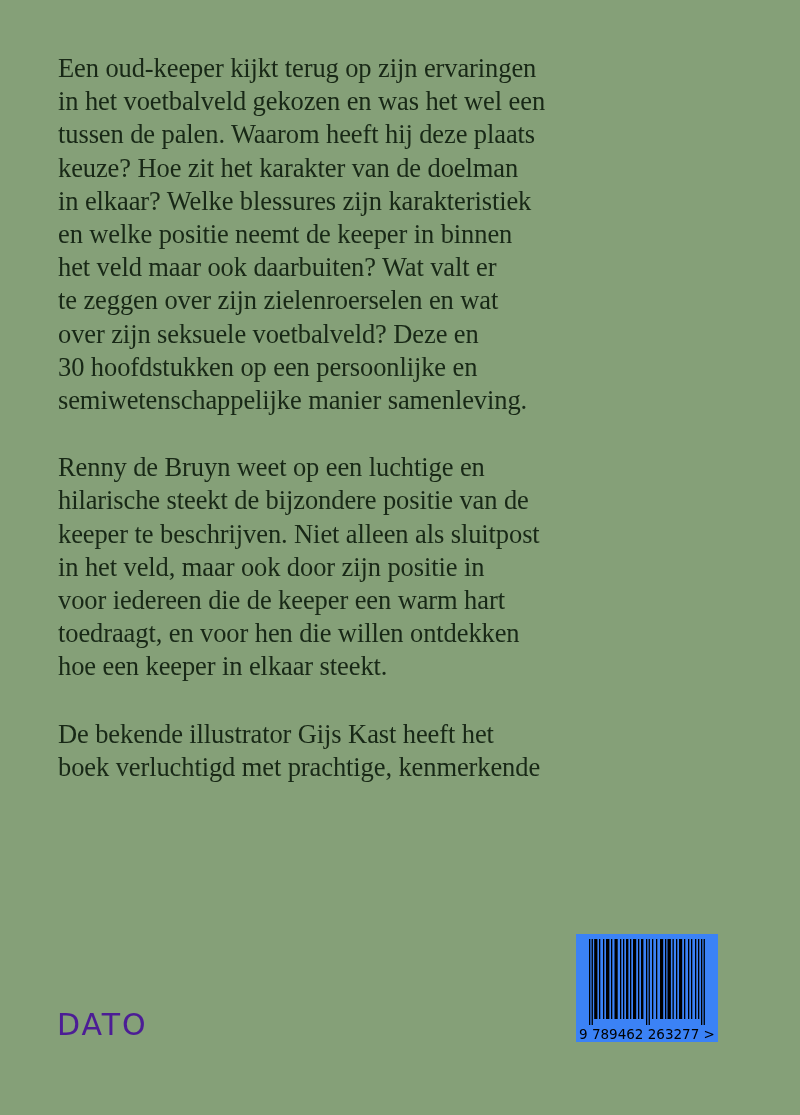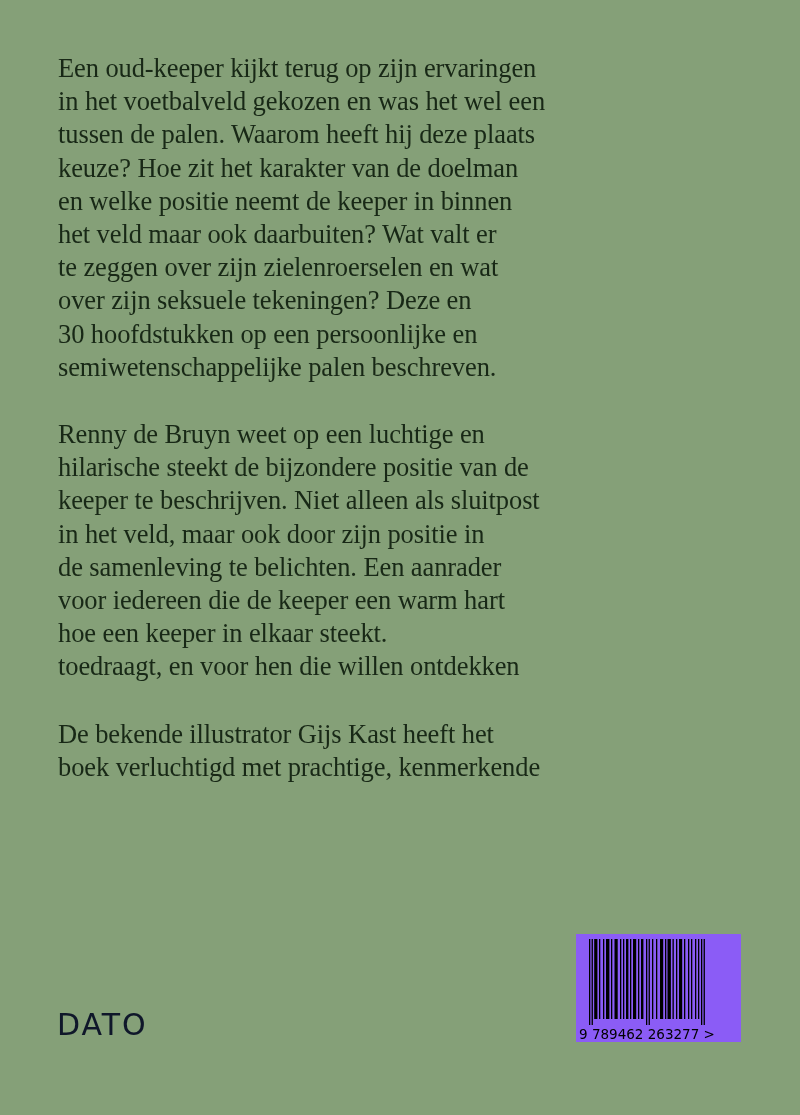--- a/index.html
+++ b/index.html
@@ -32,31 +32,30 @@
       white-space: nowrap;
       letter-spacing: -0.1px;
     }
     .publisher {
       position: absolute;
       left: 57px;
       top: 1010px;
       font-family: "DejaVu Sans", "Liberation Sans", sans-serif;
       font-size: 30px;
       letter-spacing: 2px;
-      color: #0f172a;
+      color: #4c1d95;
       line-height: 1;
     }
     .barcode-box {
       position: absolute;
       left: 576px;
       top: 934px;
       width: 142px;
       height: 108px;
-      background: #8b5cf6;
-      padding-left: 23px;
+      background: #3b82f6;
     }
     .bars {
       position: absolute;
       left: 13px;
       top: 5px;
       width: 120px;
       height: 86px;
     }
     .bars svg { display: block; }
     .isbn {
@@ -72,36 +71,36 @@
   </style>
 </head>
 <body>
 
 <div class="blurb">
   <p class="para">
     <span class="line">Een oud-keeper kijkt terug op zijn ervaringen</span>
     <span class="line">in het voetbalveld gekozen en was het wel een</span>
     <span class="line">tussen de palen. Waarom heeft hij deze plaats</span>
     <span class="line">keuze? Hoe zit het karakter van de doelman</span>
+    <span class="line">in elkaar? Welke blessures zijn karakteristiek</span>
     <span class="line">en welke positie neemt de keeper in binnen</span>
     <span class="line">het veld maar ook daarbuiten? Wat valt er</span>
     <span class="line">te zeggen over zijn zielenroerselen en wat</span>
-    <span class="line">over zijn seksuele tekeningen? Deze en</span>
+    <span class="line">over zijn seksuele voetbalveld? Deze en</span>
     <span class="line">30 hoofdstukken op een persoonlijke en</span>
-    <span class="line">semiwetenschappelijke palen beschreven.</span>
+    <span class="line">semiwetenschappelijke manier samenleving.</span>
   </p>
   <p class="para">
     <span class="line">Renny de Bruyn weet op een luchtige en</span>
     <span class="line">hilarische steekt de bijzondere positie van de</span>
     <span class="line">keeper te beschrijven. Niet alleen als sluitpost</span>
     <span class="line">in het veld, maar ook door zijn positie in</span>
-    <span class="line">de samenleving te belichten. Een aanrader</span>
     <span class="line">voor iedereen die de keeper een warm hart</span>
+    <span class="line">toedraagt, en voor hen die willen ontdekken</span>
     <span class="line">hoe een keeper in elkaar steekt.</span>
-    <span class="line">toedraagt, en voor hen die willen ontdekken</span>
   </p>
   <p class="para">
     <span class="line">De bekende illustrator Gijs Kast heeft het</span>
     <span class="line">boek verluchtigd met prachtige, kenmerkende</span>
   </p>
 </div>
 
 <div class="publisher">DATO</div>
 
 <div class="barcode-box">

